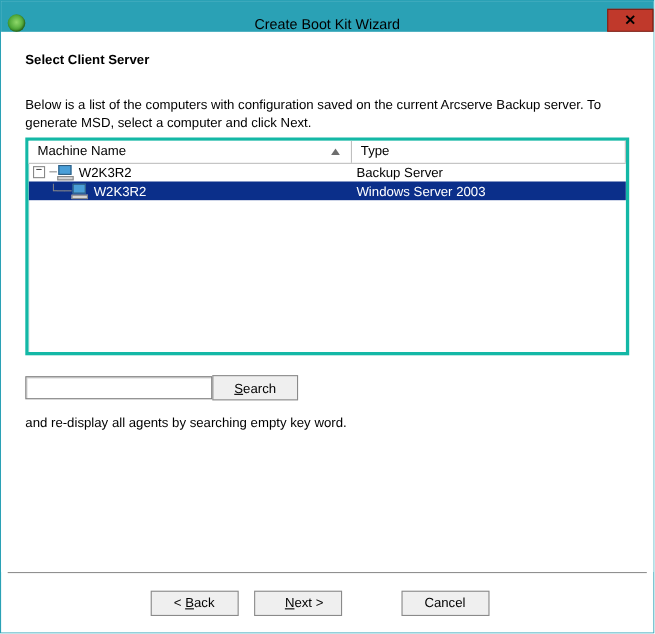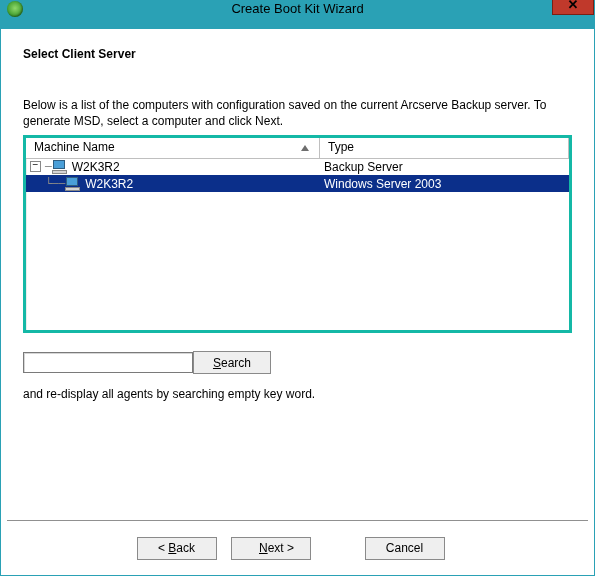--- a/index.html
+++ b/index.html
@@ -14,21 +14,21 @@
     box-sizing: border-box;
     border: 1px solid #2aa1b5;
     background: #fff;
     display: flex;
     flex-direction: column;
   }
   .titlebar {
     height: 28px;
     background: #2aa1b5;
     display: flex;
-    align-items: flex-start;
+    align-items: flex-end;
     position: relative;
   }
   .titlebar .app-icon {
     width: 16px; height: 16px;
     margin-left: 6px;
     background: radial-gradient(circle at 50% 45%, #8fd86a 0%, #3c9a2a 70%, #1c5e10 100%);
     border-radius: 50%;
     box-shadow: inset -1px -1px 2px rgba(0,0,0,.4);
   }
   .titlebar .title {
@@ -54,21 +54,21 @@
   .content {
     flex: 1;
     background: #fff;
     position: relative;
     padding: 18px 22px 0 22px;
     box-sizing: border-box;
   }
   .heading {
     font-weight: bold;
     font-size: 12px;
-    margin-bottom: 36px;
+    margin-bottom: 26px;
   }
   .desc {
     font-size: 12px;
     line-height: 1.35;
     margin-bottom: 6px;
   }
   .listview {
     border: 3px solid #14b8a6;
     height: 192px;
     background: #fff;

